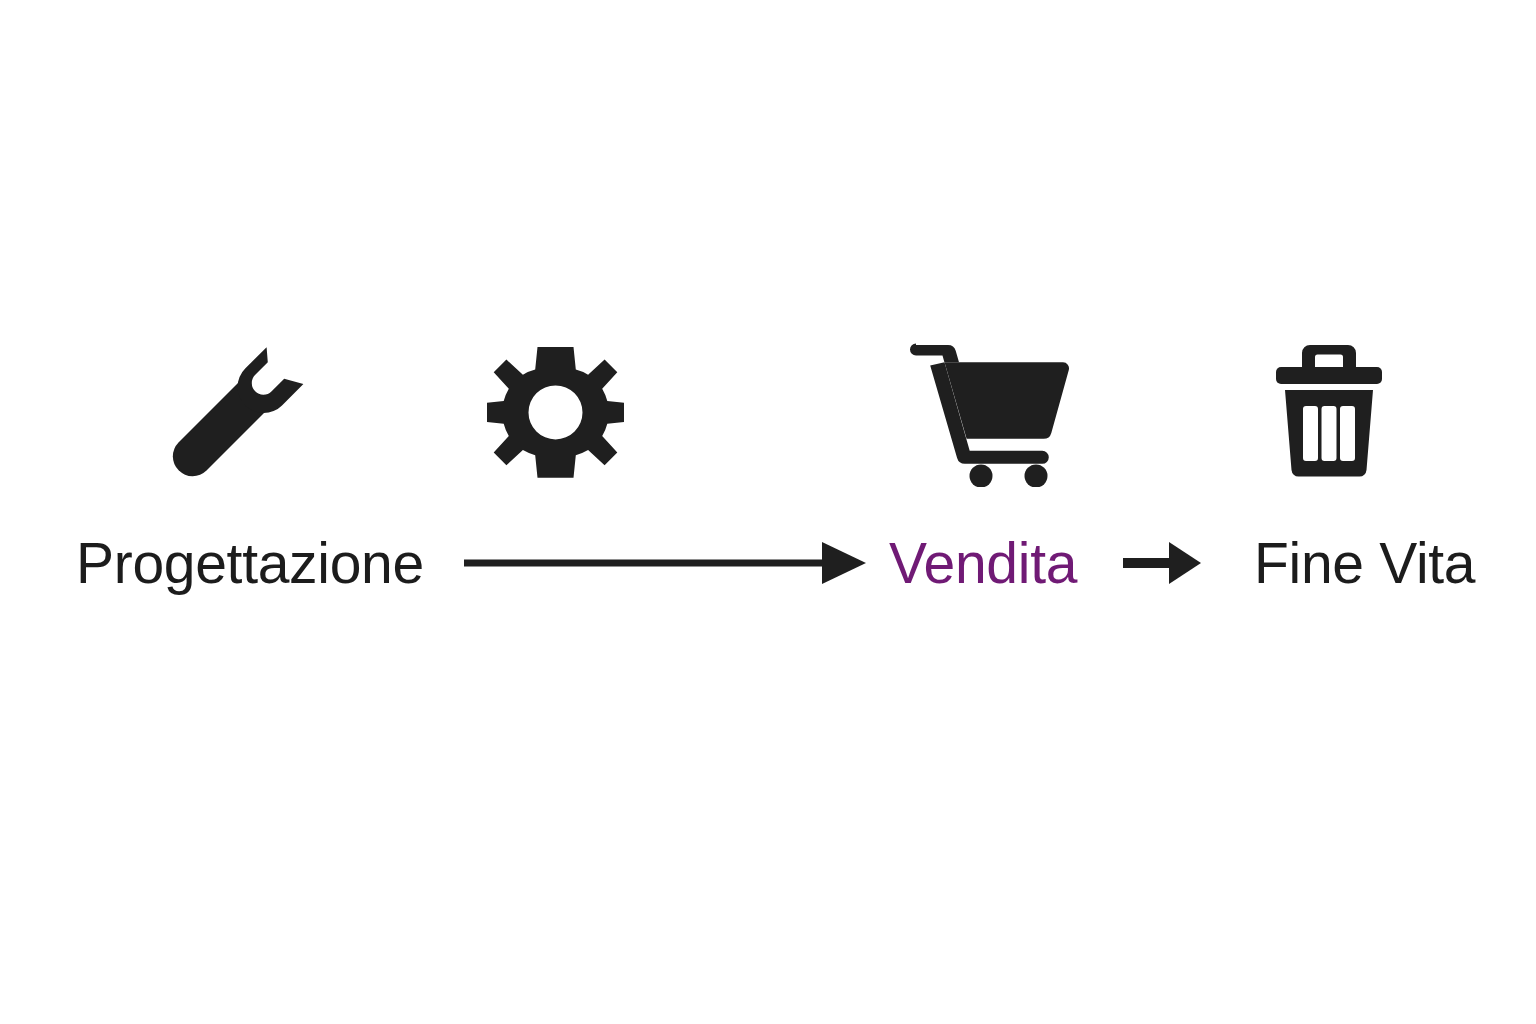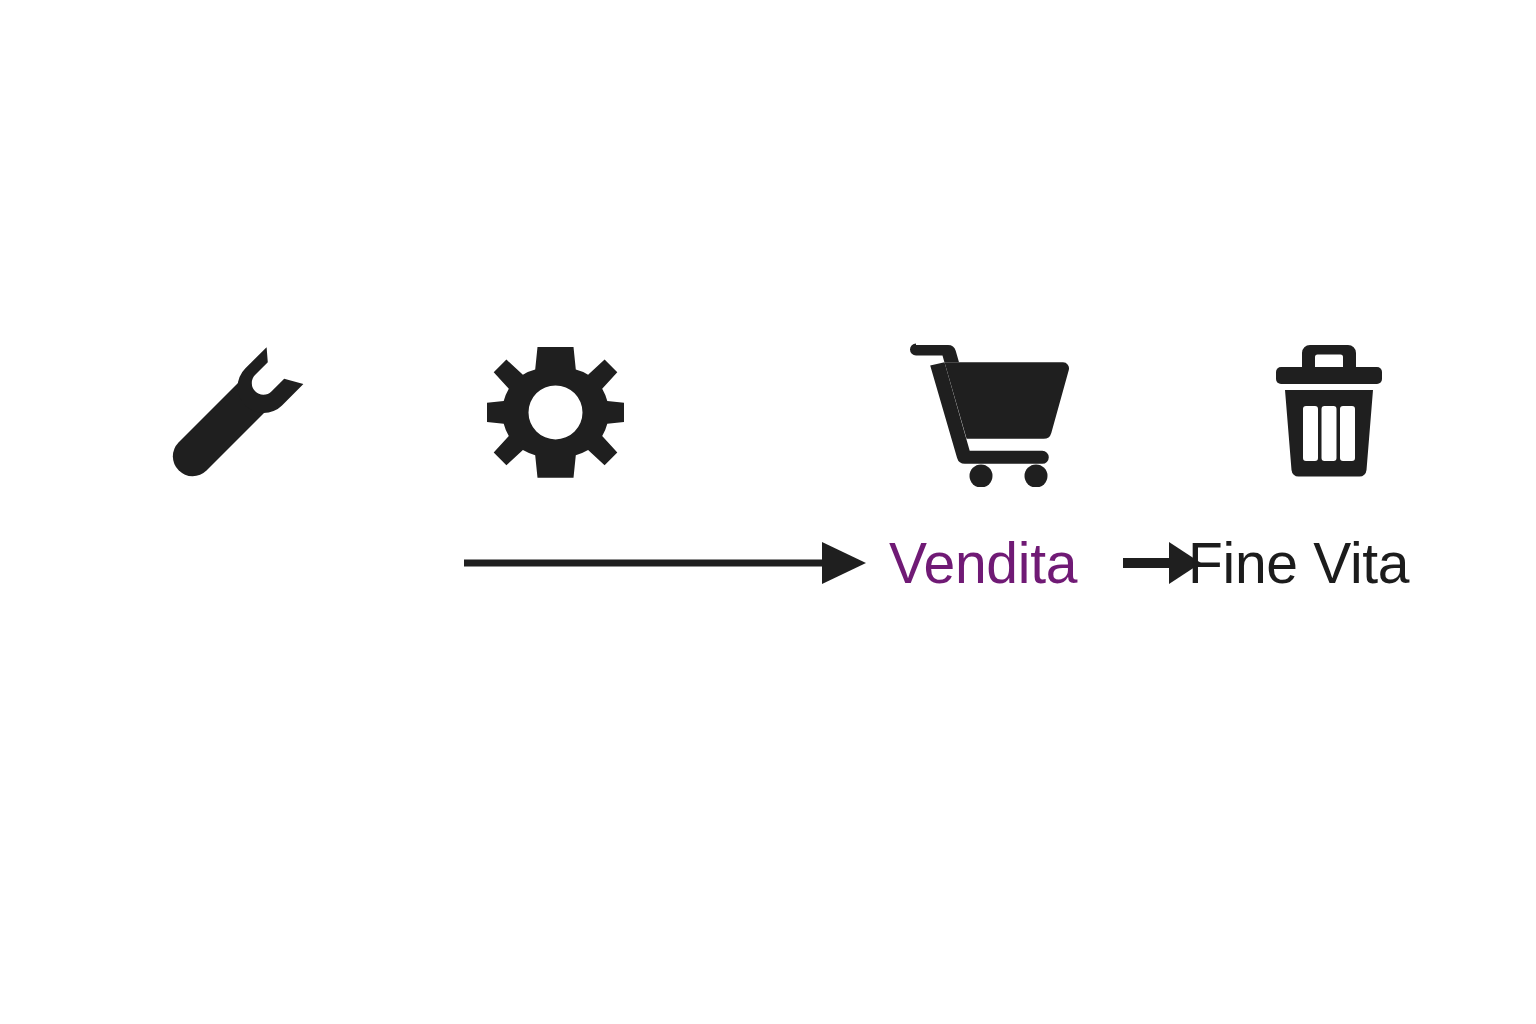--- a/index.html
+++ b/index.html
@@ -59,21 +59,21 @@
     display: flex;
     align-items: center;
     font-size: 57px;
     font-weight: 400;
     color: #1c1c1c;
     letter-spacing: -0.3px;
     white-space: nowrap;
   }
   #label-progettazione { left: 76px; }
   #label-vendita       { left: 889px; }
-  #label-fine-vita     { left: 1188px; }
+  #label-fine-vita     { left: 1254px; }
 
   .flow-arrow {
     position: absolute;
     pointer-events: auto;
     line-height: 0;
   }
   #arrow-long  { left: 464px; top: 14px; width: 404px; height: 54px; }
   #arrow-short { left: 1123px; top: 14px; width: 80px;  height: 54px; }
   .flow-arrow svg { display: block; }
 </style>
@@ -201,20 +201,21 @@
                    M 50.5 63 h 9 a 3 3 0 0 1 3 3 v 49 a 3 3 0 0 1 -3 3 h -9 a 3 3 0 0 1 -3 -3 v -49 a 3 3 0 0 1 3 -3 Z
                    M 69 63 h 9 a 3 3 0 0 1 3 3 v 49 a 3 3 0 0 1 -3 3 h -9 a 3 3 0 0 1 -3 -3 v -49 a 3 3 0 0 1 3 -3 Z" fill-rule="evenodd"></path>
         </g>
       </svg>
     </div>
 
   </div>
 
   <div class="flow-row">
 
+    <div class="flow-label" id="label-progettazione" style="color: rgb(28, 28, 28);">Progettazione</div>
 
     <div class="flow-arrow" id="arrow-long">
       <svg viewBox="0 0 404 54" width="404" height="54" aria-hidden="true">
         <g fill="#1f1f1f">
           <rect x="0" y="23.5" width="364" height="7"></rect>
           <path d="M 358 6 L 402 27 L 358 48 Z"></path>
         </g>
       </svg>
     </div>
 

